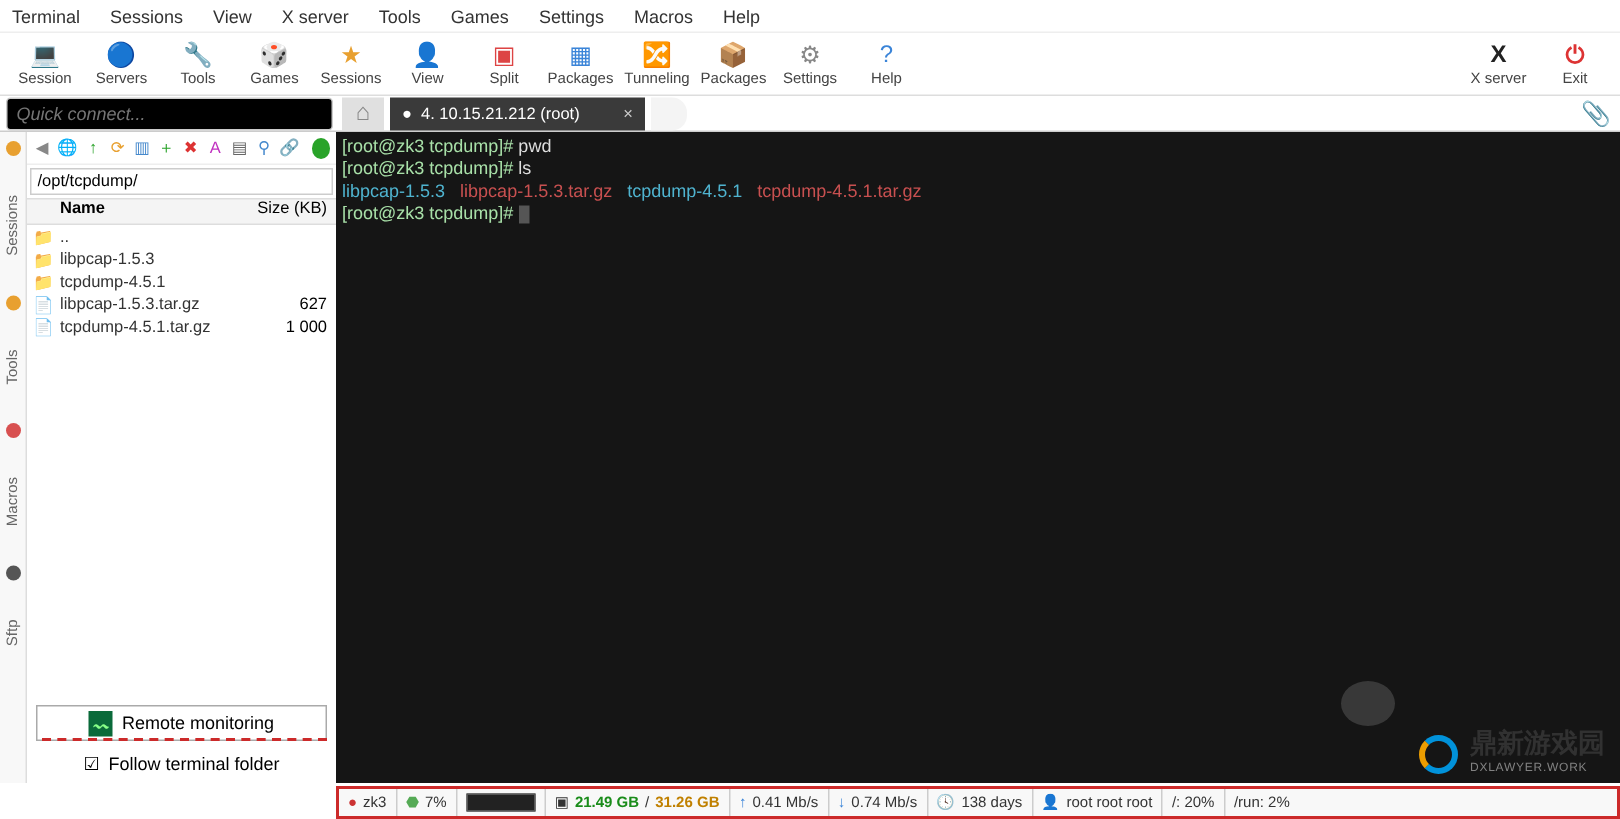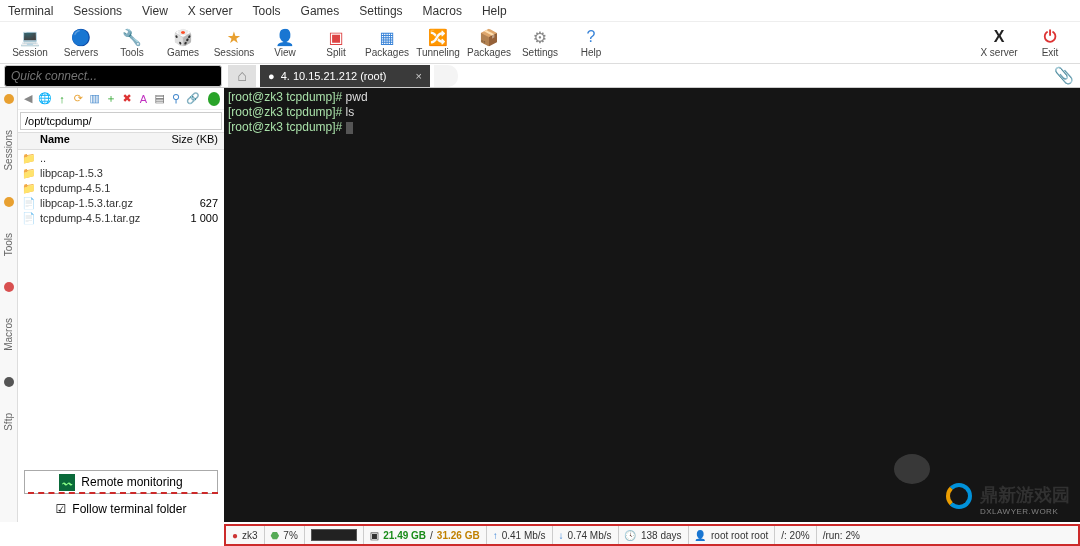--- a/index.html
+++ b/index.html
@@ -46,21 +46,21 @@
 .term .prompt { color:#a8e0a8; }
 .term .tcyan { color:#4fb3cf; }
 .term .tred { color:#c85050; }
 .term .cursor { display:inline-block; width:7px; height:12px; background:#555; vertical-align:text-bottom; }
 
 .wm1, .wm2 { position:absolute; pointer-events:none; }
 .wm1 { left:380px; top:385px; display:flex; align-items:center; gap:8px; }
 .wm1 .w-dl { width:36px; height:30px; background:linear-gradient(#3aa6e8,#0b7cc8); clip-path:polygon(0 0,100% 0,100% 60%,50% 100%,0 60%); }
 .wm1 .w-t1 { color:#3a8ce0; font-size:20px; font-weight:bold; letter-spacing:2px; }
 .wm1 .w-t2 { color:#8ec63f; font-size:13px; letter-spacing:1px; }
-.wm2 { right:10px; bottom:30px; display:flex; align-items:flex-start; gap:8px; opacity:.95; }
+.wm2 { right:10px; bottom:30px; display:flex; align-items:flex-end; gap:8px; opacity:.95; }
 .wm2 .ring { width:26px; height:26px; border:4px solid #0099e5; border-radius:50%; border-left-color:#f7a500; }
 .wm2 .tt1 { color:#333; font-size:18px; font-weight:bold; }
 .wm2 .tt2 { color:#888; font-size:8px; letter-spacing:.5px; }
 
 .wechat { position:absolute; right:150px; bottom:38px; width:36px; height:30px; background:#6e6e6e; border-radius:50%; opacity:.4; }
 
 .statusbar { position:absolute; bottom:0; left:224px; right:0; height:22px; border:2px solid #cc2a2a; background:#f8f8f8; display:flex; align-items:center; font-size:10px; color:#333; }
 .statusbar .seg { border-right:1px solid #ccc; padding:0 6px; display:flex; align-items:center; gap:4px; height:100%; }
 .statusbar .disk-used { color:#1a8c1a; font-weight:bold; }
 .statusbar .disk-tot { color:#c08000; font-weight:bold; }
@@ -225,20 +225,21 @@
     <div class="follow">
       <span>☑</span>
       <span>Follow terminal folder</span>
     </div>
   </div>
 
   <div class="term">
     <div id="term-lines">
         <div><span class="prompt">[root@zk3 tcpdump]# </span>pwd</div>
         <div><span class="prompt">[root@zk3 tcpdump]# </span>ls</div>
+        <div><span class="tcyan">libpcap-1.5.3</span>&nbsp;&nbsp;&nbsp;<span class="tred">libpcap-1.5.3.tar.gz</span>&nbsp;&nbsp;&nbsp;<span class="tcyan">tcpdump-4.5.1</span>&nbsp;&nbsp;&nbsp;<span class="tred">tcpdump-4.5.1.tar.gz</span></div>
         <div><span class="prompt">[root@zk3 tcpdump]# </span><span class="cursor"></span></div>
       </div>
     <div class="wechat"></div>
   </div>
 </div>
 
 <div class="wm2">
   <div class="ring"></div>
   <div>
     <div class="tt1">鼎新游戏园</div>

